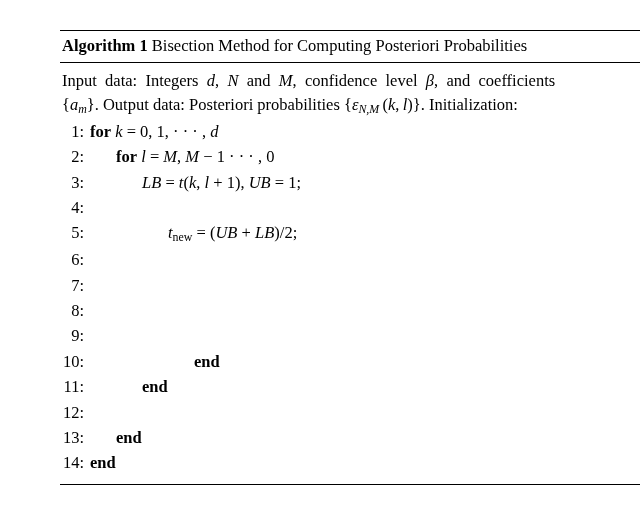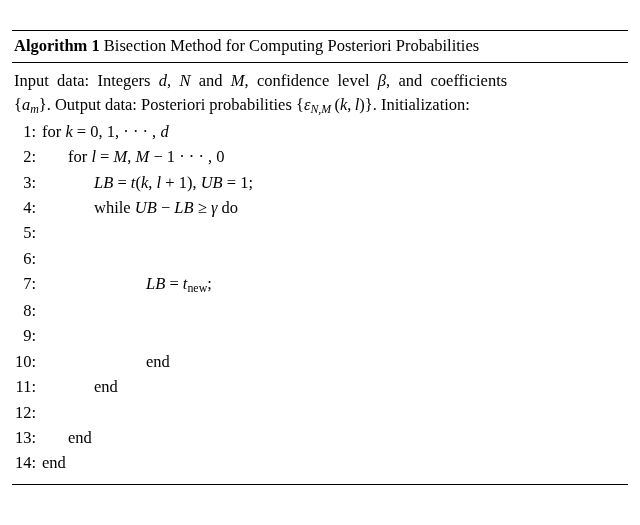--- a/index.html
+++ b/index.html
@@ -12,20 +12,21 @@
     height: 525px;
     font-family: "Liberation Serif", serif;
     color: #000000;
     overflow: hidden;
   }
   .page {
     position: relative;
     width: 588px;
     height: 525px;
     box-sizing: border-box;
+    margin-left: 48px;
   }
   .top-stub {
     position: absolute;
     top: 0;
     left: 16px;
     font-size: 13px;
     color: #1a1a1a;
     letter-spacing: 0.2px;
   }
   .algo-box {
@@ -83,21 +84,21 @@
     flex: 0 0 auto;
   }
   .code {
     display: inline-block;
     white-space: nowrap;
   }
   .i {
     font-style: italic;
   }
   .b {
-    font-weight: normal;
+    font-weight: bold;
   }
   .sub {
     font-size: 0.72em;
     vertical-align: -0.25em;
   }
   .rm {
     font-style: normal;
   }
   .ind1 { padding-left: 26px; text-align: right; }
   .ind2 { padding-left: 52px; }
@@ -150,34 +151,33 @@
         <span class="code ind1"><span class="b">for</span> <span class="i">l</span> = <span class="i">M</span>, <span class="i">M</span> − 1 · · · , 0</span>
       </div>
 
       <div class="line">
         <span class="num">3:</span>
         <span class="code ind2"><span class="i">LB</span> = <span class="i">t</span>(<span class="i">k</span>, <span class="i">l</span> + 1), <span class="i">UB</span> = 1;</span>
       </div>
 
       <div class="line">
         <span class="num">4:</span>
-        <span class="code ind2"><span class="b">while</span> <span class="i">UB</span> − <span class="i">LB</span> ≥ <span class="i">γ</span> <span class="b">do</span></span>
       </div>
 
       <div class="line">
         <span class="num">5:</span>
+        <span class="code ind3"><span class="i">t</span><span class="sub rm">new</span> = (<span class="i">UB</span> + <span class="i">LB</span>)<span class="rm">/</span>2;</span>
       </div>
 
       <div class="line">
         <span class="num">6:</span>
       </div>
 
       <div class="line">
         <span class="num">7:</span>
-        <span class="code ind4"><span class="i">LB</span> = <span class="i">t</span><span class="sub rm">new</span>;</span>
       </div>
 
       <div class="line">
         <span class="num">8:</span>
       </div>
 
       <div class="line">
         <span class="num">9:</span>
       </div>
 

